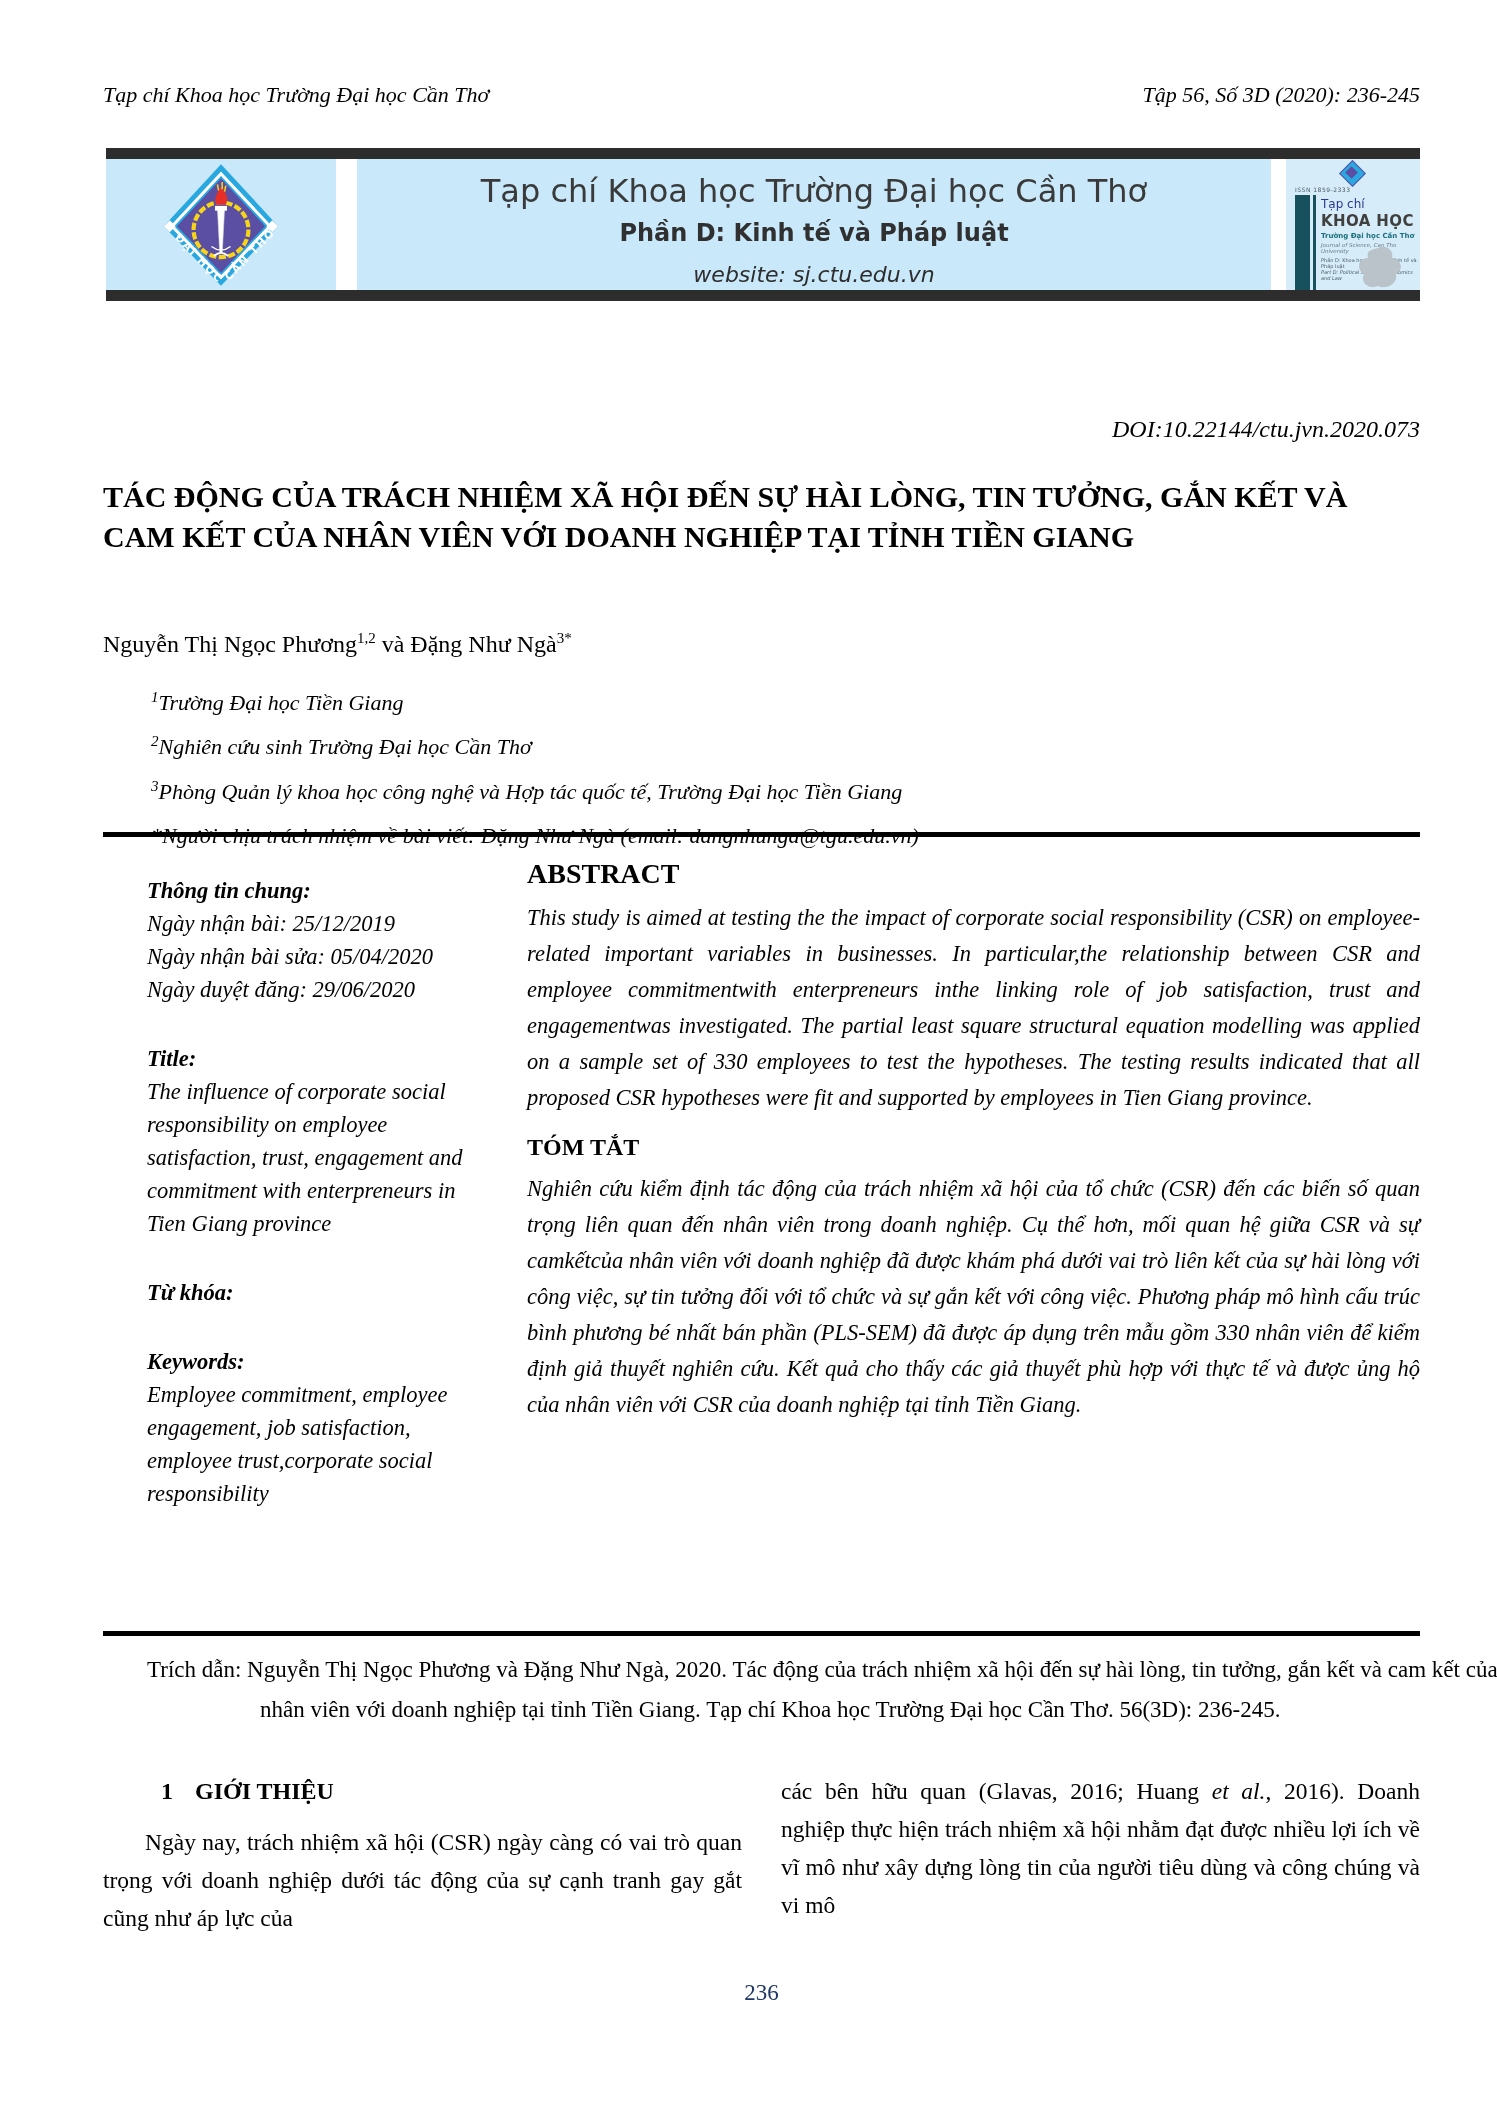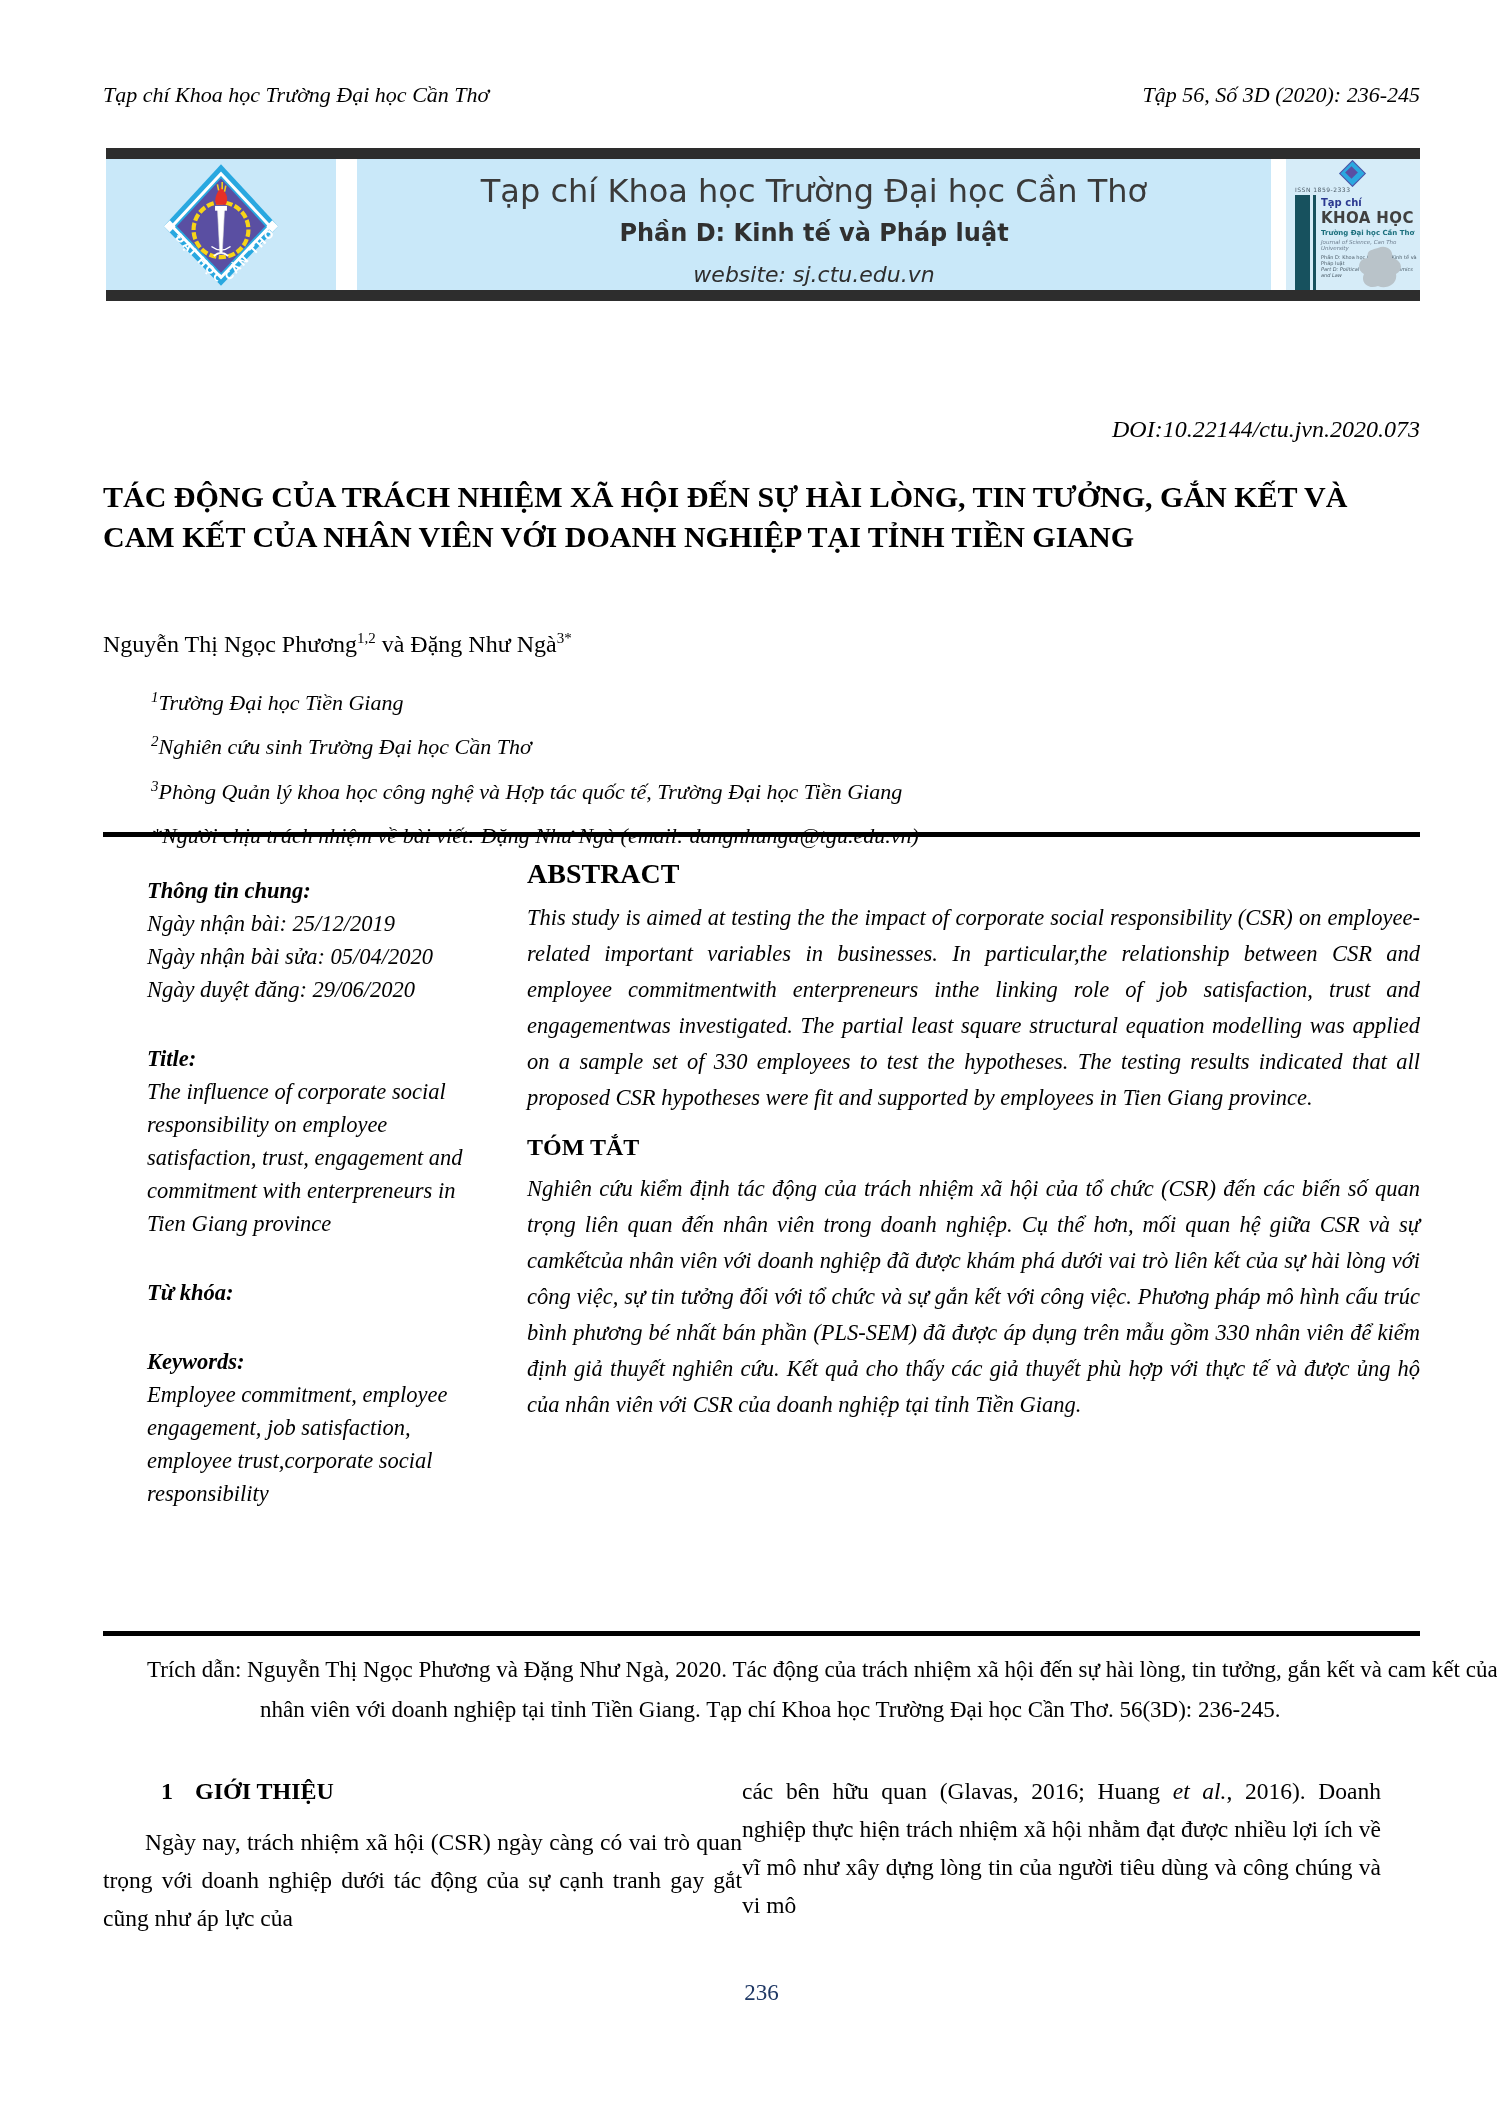--- a/index.html
+++ b/index.html
@@ -26,21 +26,21 @@
   .b-section { margin-top:9px; font-size:24px; font-weight:bold; color:#303030; }
   .b-website { margin-top:15px; font-size:22px; font-style:italic; color:#2e2e2e; }
   
   .cover-box { width:134px; background:#d6ecf8; position:relative; font-family:"DejaVu Sans", sans-serif; overflow:hidden; }
   .cover-diamond { position:absolute; top:5px; left:57px; width:17px; height:17px; background:#2ba8e0; transform:rotate(45deg); border:1px solid #5a4fa2; }
   .cover-diamond-core { position:absolute; top:9px; left:61px; width:9px; height:9px; background:#5a4fa2; transform:rotate(45deg); }
   .cover-issn { position:absolute; top:27px; left:9px; font-size:6px; color:#4a5a66; letter-spacing:0.5px; }
   .cover-bar { position:absolute; top:36px; left:9px; width:15px; height:95px; background:#17515e; }
   .cover-bar-thin { position:absolute; top:36px; left:27px; width:3px; height:95px; background:#17515e; }
   .cover-text { position:absolute; top:38px; left:35px; width:96px; text-align:left; }
-  .cv1 { font-size:10px; font-weight:bold; color:#2b3990; }
+  .cv1 { font-size:12px; font-weight:normal; color:#2b3990; }
   .cv2 { font-size:15px; font-weight:bold; color:#404040; letter-spacing:0.4px; margin-top:1px; }
   .cv3 { font-size:7px; font-weight:bold; color:#1b6f7c; margin-top:2px; }
   .cv4 { font-size:5.5px; font-style:italic; color:#6b7b8c; margin-top:2px; }
   .cv5 { font-size:5px; color:#4a5a66; margin-top:3px; }
   .cv6 { font-size:5px; font-style:italic; color:#4a5a66; }
   .cover-map { position:absolute; bottom:-4px; right:10px; }
   
   .doi { position:absolute; top:416px; left:103px; width:1317px; text-align:right; font-style:italic; font-size:24px; }
   
   .title { position:absolute; top:477px; left:103px; width:1255px; margin:0; font-size:30px; font-weight:bold; line-height:40px; }
@@ -63,21 +63,21 @@
   .abs-p { margin-top:10px; font-style:italic; font-size:22.5px; line-height:36px; text-align:justify; }
   
   .citation {
     position:absolute; top:1650px; left:147px; width:1245px;
     font-size:23px; line-height:40px;
     padding-left:113px; text-indent:-113px;
   }
   
   .bodycols { position:absolute; top:1772px; left:103px; width:1317px; display:flex; }
   .bcol { width:639px; font-size:23.5px; line-height:38px; text-align:justify; }
-  .bcol-left { }
+  .bcol-left { margin-right:39px; }
   .sec-hd { font-size:24px; font-weight:bold; padding-left:58px; margin-bottom:13px; }
   .sec-num { margin-right:22px; }
   .p-indent { text-indent:42px; }
   .pageno { position:absolute; top:1980px; left:103px; width:1317px; text-align:center; font-size:23px; color:#1f3864; }
 </style>
 </head>
 <body>
 
 <div class="page">
 

